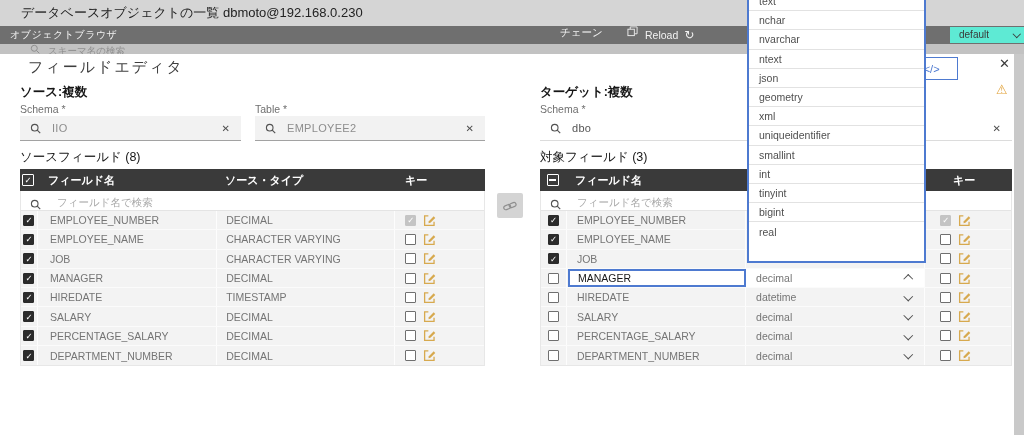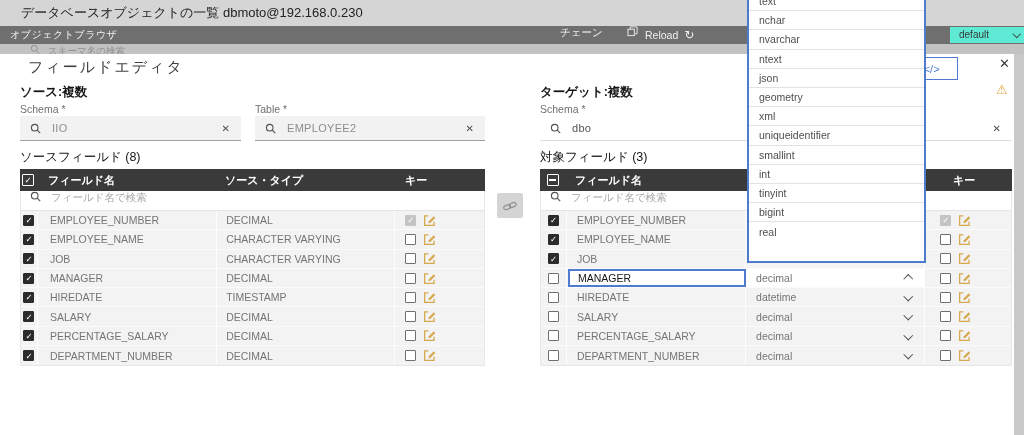--- a/index.html
+++ b/index.html
@@ -37,22 +37,22 @@
           box-sizing:border-box;padding-left:10px;cursor:text}
   .sinput.gray{background:#f2f2f2;border-bottom:1px solid #a2a2a2}
   .sinput.white{background:#fff;border-bottom:1px solid #dcdcdc}
   .sinput .val{font-size:11px;color:#8d8d8d;letter-spacing:.3px}
   .sinput.white .val{color:#555}
   .clear{margin-left:auto;margin-right:11px;font-size:10px;color:#4f4f4f;cursor:pointer}
   
   .tbl{position:absolute;top:115px}
   .thead{height:22px;background:#3a3a3a;display:flex;align-items:center;color:#fff;font-size:11px;font-weight:bold}
   .tbody{border:1px solid #e7e7e7;border-top:none;box-sizing:border-box}
-  .srow{height:19px;background:#fff;border-bottom:1px solid #e4e4e4;display:flex;align-items:flex-start;
-        gap:10px;padding-left:9px;color:#a8a8a8;font-size:10.5px;cursor:text}
+  .srow{height:19px;background:#fff;border-bottom:1px solid #e4e4e4;display:flex;align-items:flex-end;
+        gap:16px;padding-left:9px;color:#a8a8a8;font-size:10.5px;cursor:text}
   .trow{height:19.3px;box-sizing:border-box;background:#f3f3f3;border-bottom:1px solid #fbfbfb;
         display:flex;align-items:stretch;font-size:10.5px;color:#757575}
   .trow:last-child{border-bottom:none}
   .cell{display:flex;align-items:center;box-sizing:border-box}
   .sep{border-left:1px solid #fdfdfd}
   
   .cb-l{width:16px;justify-content:center}
   .name-l{width:180px;padding-left:12px}
   .type-l{width:179px;padding-left:9px}
   .key-l{width:90px;padding-left:10px;gap:7px}

